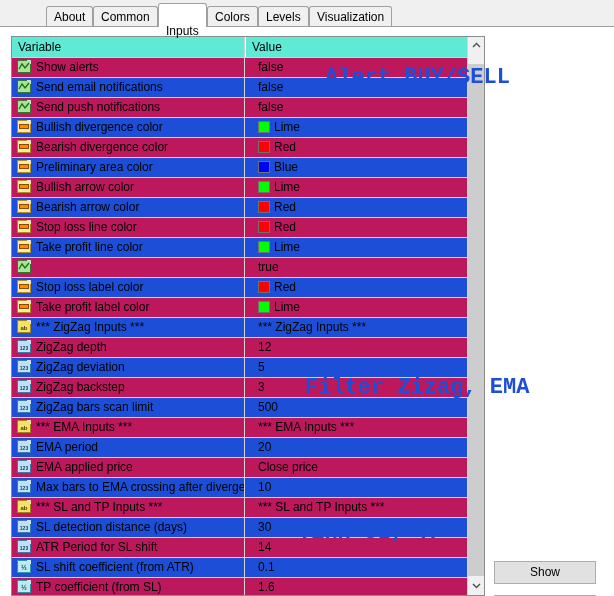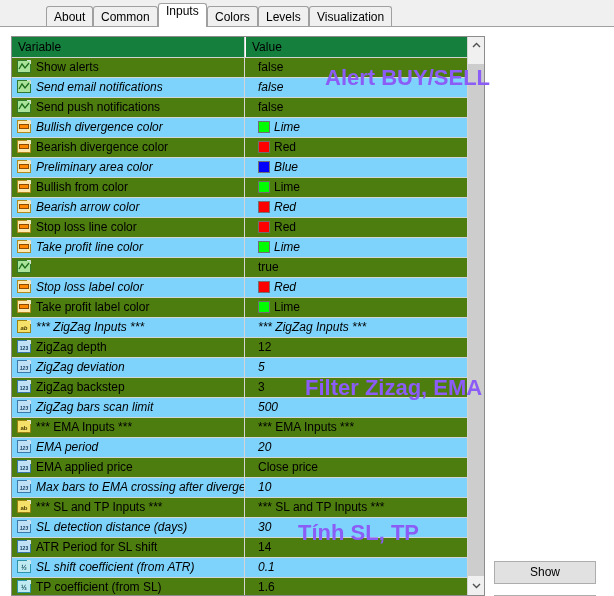--- a/index.html
+++ b/index.html
@@ -41,21 +41,21 @@
     color: #000;
     white-space: nowrap;
     cursor: default;
   }
   .tab.selected {
     top: 3px;
     height: 24px;
     background: #ffffff;
     border-color: #a0a0a0;
     z-index: 5;
-    padding-top: 0;
+    padding-top: 20px;
   }
 
   
   #panel {
     position: absolute;
     left: 0; top: 27px;
     width: 614px; height: 569px;
     background: #ffffff;
     border-top: none;
   }
@@ -75,39 +75,39 @@
     background: #ffffff;
     border-bottom: 1px solid #d4d4d4;
   }
   .hcell {
     position: absolute;
     top: 0; height: 20px;
     line-height: 20px;
     padding-left: 6px;
     font-size: 12px;
     color: #000;
-    background: #15803d;
+    background: #5eead4;
   }
   .hcell.c1 { left: 0; width: 233px; border-right: 1px solid #d4d4d4; }
   .hcell.c2 { left: 234px; width: 222px; }
 
   #gridbody {
     position: absolute;
     left: 0; top: 21px;
     width: 456px;
     height: 537px;
     overflow: hidden;
   }
   .row {
     position: relative;
     height: 20px;
     border-bottom: 1px solid #d4d4d4;
-    background: #4d7c0f;
-  }
-  .row.alt { background: #7dd3fc; font-style: italic; }
+    background: #be185d;
+  }
+  .row.alt { background: #1d4ed8; }
   .cell-var {
     position: absolute;
     left: 0; top: 0;
     width: 233px; height: 19px;
     line-height: 19px;
     padding-left: 4px;
     border-right: 1px solid #d4d4d4;
     white-space: nowrap;
     overflow: hidden;
   }
@@ -176,23 +176,23 @@
     text-align: center;
     color: #000;
     cursor: default;
   }
   #btn-load { left: 494px; top: 534px; }
   #btn-save { left: 494px; top: 568px; }
 
   
   .annot {
     position: absolute;
-    color: #8b5cf6;
+    color: #1d4ed8;
     font-weight: bold;
-    font-family: Liberation Sans, sans-serif;
+    font-family: Liberation Mono, monospace;
     font-size: 22px;
     letter-spacing: 0px;
     white-space: nowrap;
     z-index: 50;
     pointer-events: none;
   }
   #annot-1 { left: 325px; top: 65px; }
   #annot-2 { left: 305px; top: 375px; }
   #annot-3 { left: 298px; top: 520px; }
 </style>
@@ -265,21 +265,21 @@
                 <rect x="2.5" y="4.5" width="9" height="4" fill="#ff8a00" stroke="#8a4a00"></rect>
                 <path d="M10,0.5 L13.5,0.5 L13.5,4" fill="none" stroke="#ffffff" stroke-width="0.8"></path>
               </svg></span><span class="varlabel">Preliminary area color</span></div>
           <div class="cell-val"><span class="swatch" style="background: rgb(0, 0, 255);"></span><span class="valtext">Blue</span></div>
         </div>
         <div class="row">
           <div class="cell-var"><span class="ticon"><svg width="15" height="14" viewBox="0 0 15 14">
                 <rect x="0.5" y="0.5" width="13" height="12" fill="#fde9b0" stroke="#b08c20"></rect>
                 <rect x="2.5" y="4.5" width="9" height="4" fill="#ff8a00" stroke="#8a4a00"></rect>
                 <path d="M10,0.5 L13.5,0.5 L13.5,4" fill="none" stroke="#ffffff" stroke-width="0.8"></path>
-              </svg></span><span class="varlabel">Bullish from color</span></div>
+              </svg></span><span class="varlabel">Bullish arrow color</span></div>
           <div class="cell-val"><span class="swatch" style="background: rgb(0, 255, 0);"></span><span class="valtext">Lime</span></div>
         </div>
         <div class="row alt">
           <div class="cell-var"><span class="ticon"><svg width="15" height="14" viewBox="0 0 15 14">
                 <rect x="0.5" y="0.5" width="13" height="12" fill="#fde9b0" stroke="#b08c20"></rect>
                 <rect x="2.5" y="4.5" width="9" height="4" fill="#ff8a00" stroke="#8a4a00"></rect>
                 <path d="M10,0.5 L13.5,0.5 L13.5,4" fill="none" stroke="#ffffff" stroke-width="0.8"></path>
               </svg></span><span class="varlabel">Bearish arrow color</span></div>
           <div class="cell-val"><span class="swatch" style="background: rgb(255, 0, 0);"></span><span class="valtext">Red</span></div>
         </div>

